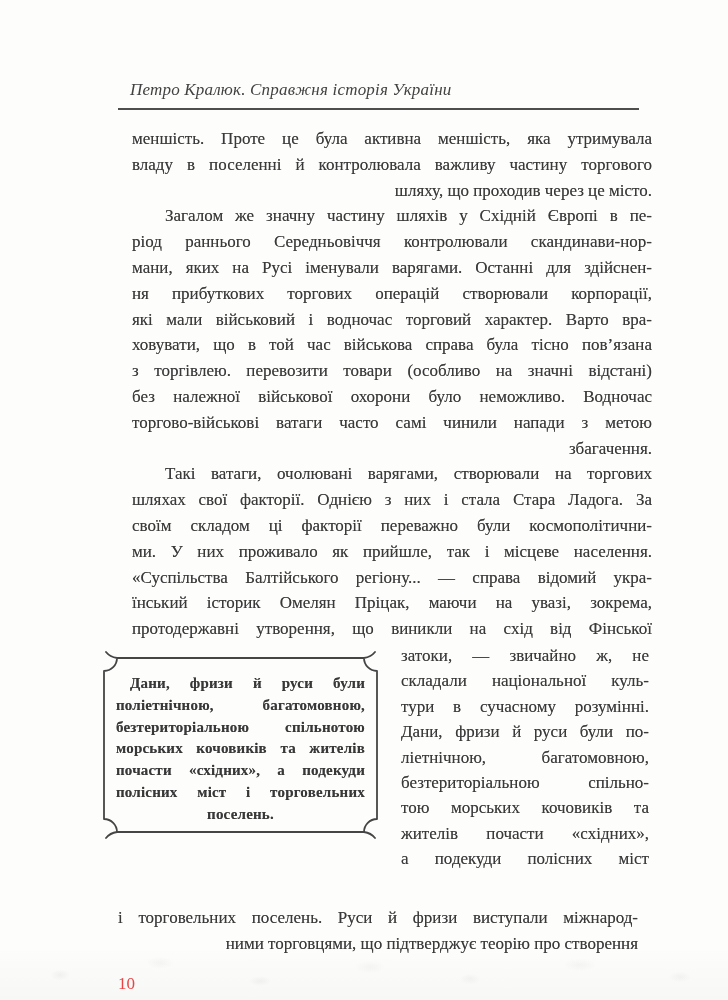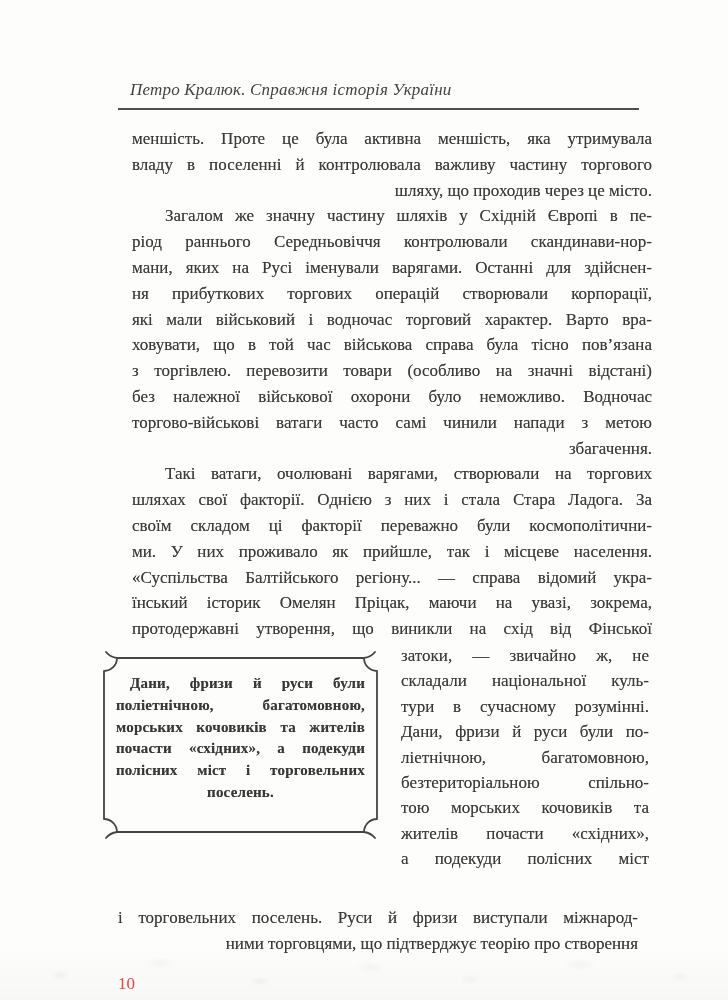--- a/index.html
+++ b/index.html
@@ -141,20 +141,21 @@
                M 280 168 A 13 13 0 0 0 267 181
                M 20 181 A 13 13 0 0 0 7 168
                M 20 7 Q 13 6 9 1
                M 267 7 Q 274 6 278 1
                M 267 181 Q 274 182 278 187
                M 20 181 Q 13 182 9 187" fill="none" stroke="#454545" stroke-width="1.8" stroke-linecap="round"></path>
     </svg>
     <div class="qtext">
         <div class="line jl ind">Дани, фризи й руси були</div>
         <div class="line jl">поліетнічною, багатомовною,</div>
+        <div class="line jl">безтериторіальною спільнотою</div>
         <div class="line jl">морських кочовиків та жителів</div>
         <div class="line jl">почасти «східних», а подекуди</div>
         <div class="line jl">полісних міст і торговельних</div>
         <div class="line ctr">поселень.</div>
       </div>
   </div>
 
   <div class="rcol">
       <div class="line jl">затоки, — звичайно ж, не</div>
       <div class="line jl">складали національної куль-</div>

